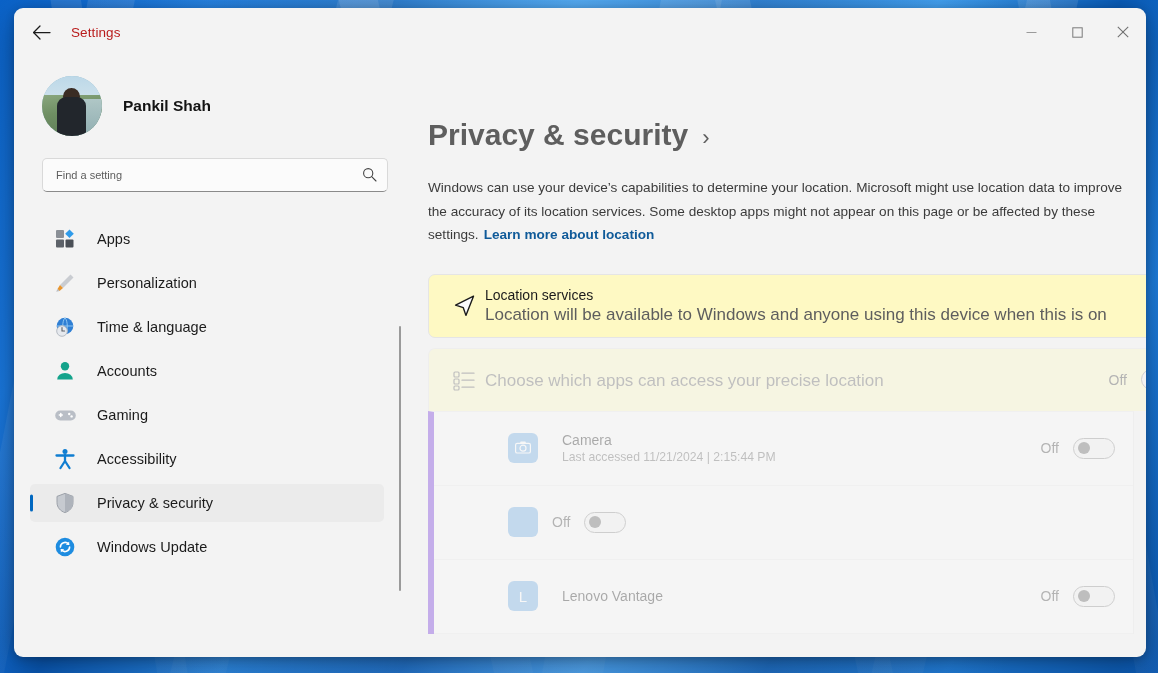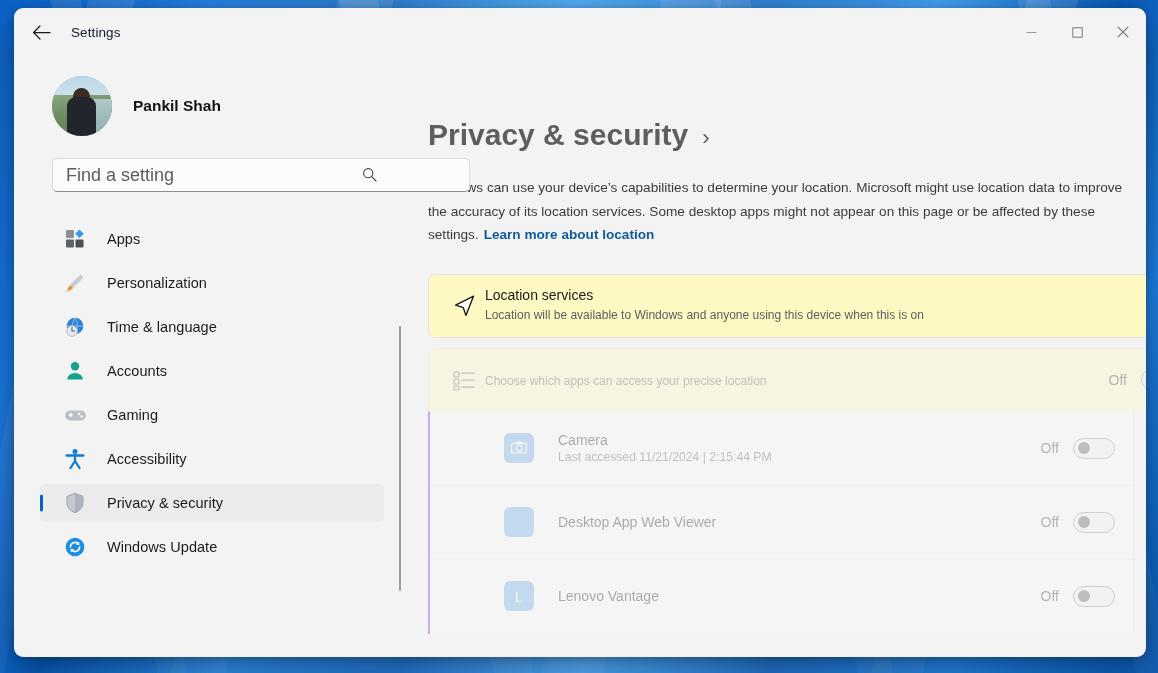--- a/index.html
+++ b/index.html
@@ -59,21 +59,21 @@
   }
   .back-btn {
     width: 34px; height: 30px;
     margin-left: 10px;
     display: flex; align-items: center; justify-content: center;
     border-radius: 5px;
     cursor: pointer;
   }
   .win-title {
     font-size: 13.5px;
-    color: #0f172a;
+    color: #b91c1c;
     margin-left: 13px;
     letter-spacing: .1px;
   }
   .caption-btns {
     position: absolute;
     right: 0; top: 0;
     height: 48px;
     display: flex;
   }
   .cap-btn {
@@ -87,21 +87,21 @@
     flex: 1;
     display: flex;
     min-height: 0;
   }
 
   
   #sidebar {
     width: 388px;
     flex: 0 0 388px;
     position: relative;
-    padding-left: 26px;
+    padding-left: 16px;
     display: flex;
     flex-direction: column;
   }
   .profile {
     display: flex;
     align-items: center;
     margin: 14px 0 0 12px;
     height: 72px;
   }
   .avatar {
@@ -140,28 +140,28 @@
   }
   .profile-name {
     font-size: 15.5px;
     font-weight: bold;
     color: #131313;
     margin-left: 21px;
   }
 
   .search-wrap { margin: 16px 12px 0 12px; position: relative; }
   .search-box {
-    width: 418px;
+    width: 346px;
     height: 34px;
     background: #fbfbfb;
     border: 1px solid #d9d9d9;
     border-bottom: 1px solid #8a8a8a;
     border-radius: 5px;
     padding: 0 36px 0 13px;
-    font-size: 18px;
+    font-size: 11px;
     color: #15803d;
     font-family: "Liberation Sans", sans-serif;
     outline: none;
   }
   .search-box::placeholder { color: #5d5d5d; }
   .search-icon {
     position: absolute;
     right: 13px; top: 9px;
     pointer-events: none;
   }
@@ -261,21 +261,21 @@
     align-items: center;
     padding: 0 18px 0 16px;
     min-height: 62px;
   }
   .row-icon {
     width: 40px; flex: 0 0 40px;
     display: flex; align-items: center; justify-content: center;
   }
   .row-text { flex: 1; min-width: 0; padding: 11px 0; }
   .row-title { font-size: 14px; color: #1b1b1b; }
-  .row-sub { font-size: 12px; color: #5e5e5e; margin-top: 3px; line-height: 18px; }
+  .row-sub { font-size: 17px; color: #5e5e5e; margin-top: 3px; line-height: 18px; }
   .row-right {
     display: flex;
     align-items: center;
     gap: 14px;
     flex: 0 0 auto;
     padding-left: 14px;
   }
   .state-label { font-size: 14px; color: #3b3b3b; }
 
   
@@ -304,21 +304,21 @@
     margin-left: 2px;
   }
 
   
   .dim { opacity: .34; }
   .dim .row-title { color: #3c3c3c; }
 
   .app-list {
     width: 706px;
     background: #fbfbfb;
-    border-left: 2px solid #6d28d9;
+    border-left: 6px solid #6d28d9;
     border-right: 1px solid #e5e5e5;
     border-top: 1px solid #ececec;
   }
   .app-row {
     display: flex;
     align-items: center;
     padding: 0 18px 0 16px;
     height: 74px;
     border-bottom: 1px solid #ececec;
   }
@@ -581,23 +581,20 @@
             <div class="row-right">
               <span class="state-label">Off</span>
               <span class="toggle">
                 <span class="knob"></span>
               </span>
             </div>
           </div>
 
           <div class="app-row">
             <div class="app-icon" style="background:#6aa9e3;"></div>
-            <div class="app-text">
-              <div class="app-name">Desktop App Web Viewer</div>
-            </div>
             <div class="row-right">
               <span class="state-label">Off</span>
               <span class="toggle">
                 <span class="knob"></span>
               </span>
             </div>
           </div>
 
           <div class="app-row">
             <div class="app-icon" style="background:#6aa9e3;">

